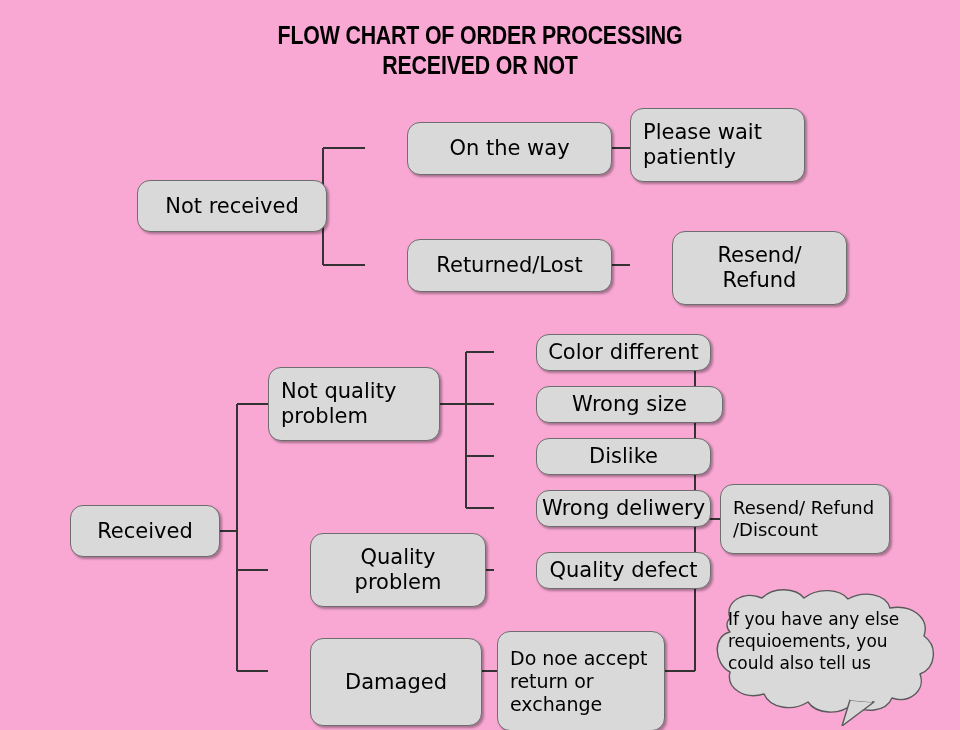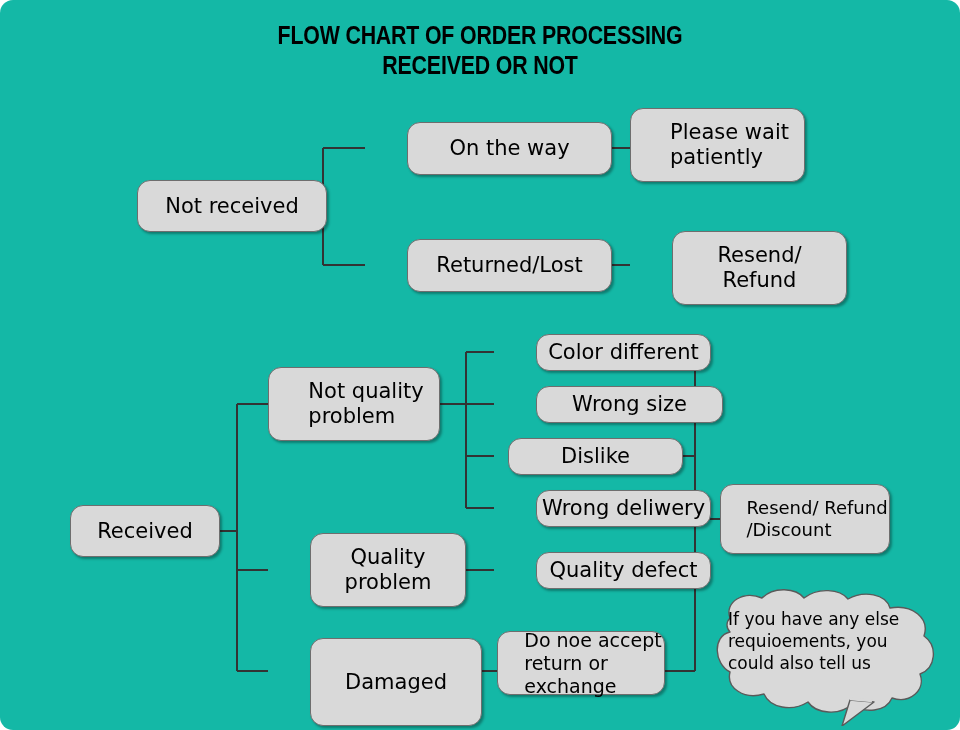--- a/index.html
+++ b/index.html
@@ -12,22 +12,21 @@
     height: 730px;
     font-family: "DejaVu Sans", sans-serif;
     color: #000000;
     overflow: hidden;
   }
 
   #canvas {
     position: relative;
     width: 960px;
     height: 730px;
-    background: #14b8a6;
-    border-radius: 13px;
+    background: #f9a8d4;
   }
 
   
   .title {
     position: absolute;
     left: 0;
     top: 20px;
     width: 960px;
     text-align: center;
     font-family: "Liberation Sans", sans-serif;
@@ -60,21 +59,21 @@
     box-shadow: 2px 2px 2.5px rgba(0,0,0,0.33);
     display: flex;
     align-items: center;
     font-family: "DejaVu Sans", sans-serif;
     font-size: 21px;
     line-height: 25px;
     color: #000000;
     white-space: pre-line;
   }
   .node.center  { justify-content: center; text-align: center; margin-left: 42px; }
-  .node.leftal  { justify-content: center; text-align: left; padding-left: 24px; }
+  .node.leftal  { justify-content: flex-start; text-align: left; padding-left: 12px; }
   .node .txt { display: block; }
 
   
   .bubble-wrap {
     position: absolute;
     left: 700px;
     top: 588px;
     width: 240px;
     height: 138px;
   }
@@ -181,50 +180,50 @@
 
   <div class="node center" style="left:28px; top:505px; width:150px; height:52px;">
     <span class="txt">Received</span>
   </div>
 
   <div class="node leftal" style="left:268px; top:367px; width:172px; height:74px;">
     <span class="txt">Not quality
 problem</span>
   </div>
 
-  <div class="node center" style="left:268px; top:533px; width:156px; height:74px;">
+  <div class="node center" style="left:268px; top:533px; width:176px; height:74px;">
     <span class="txt">Quality
 problem</span>
   </div>
 
   <div class="node center" style="left:268px; top:638px; width:172px; height:88px;">
     <span class="txt">Damaged</span>
   </div>
 
   <div class="node center" style="left:494px; top:334px; width:175px; height:37px;">
     <span class="txt">Color different</span>
   </div>
 
   <div class="node center" style="left:494px; top:386px; width:187px; height:37px;">
     <span class="txt">Wrong size</span>
   </div>
 
-  <div class="node center" style="left:466px; top:438px; width:175px; height:37px;">
+  <div class="node center" style="left:494px; top:438px; width:175px; height:37px;">
     <span class="txt">Dislike</span>
   </div>
 
   <div class="node center" style="left:494px; top:490px; width:175px; height:37px;">
     <span class="txt">Wrong deliwery</span>
   </div>
 
   <div class="node center" style="left:494px; top:552px; width:175px; height:37px;">
     <span class="txt">Quality defect</span>
   </div>
 
-  <div class="node leftal" style="left:497px; top:631px; width:168px; height:64px; font-size:19px; line-height:23px;">
+  <div class="node leftal" style="left:497px; top:631px; width:168px; height:100px; font-size:19px; line-height:23px;">
     <span class="txt">Do noe accept
 return or
 exchange</span>
   </div>
 
   <div class="node leftal" style="left:720px; top:484px; width:170px; height:70px; font-size:18px; line-height:22px;">
     <span class="txt">Resend/ Refund
 /Discount</span>
   </div>
 

